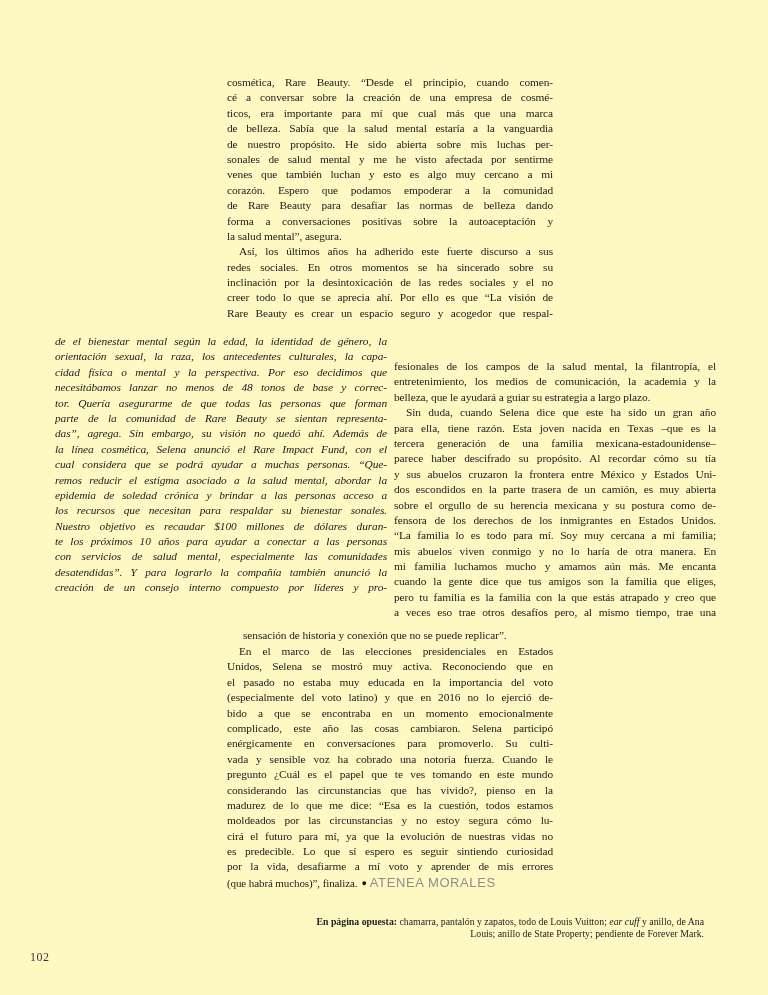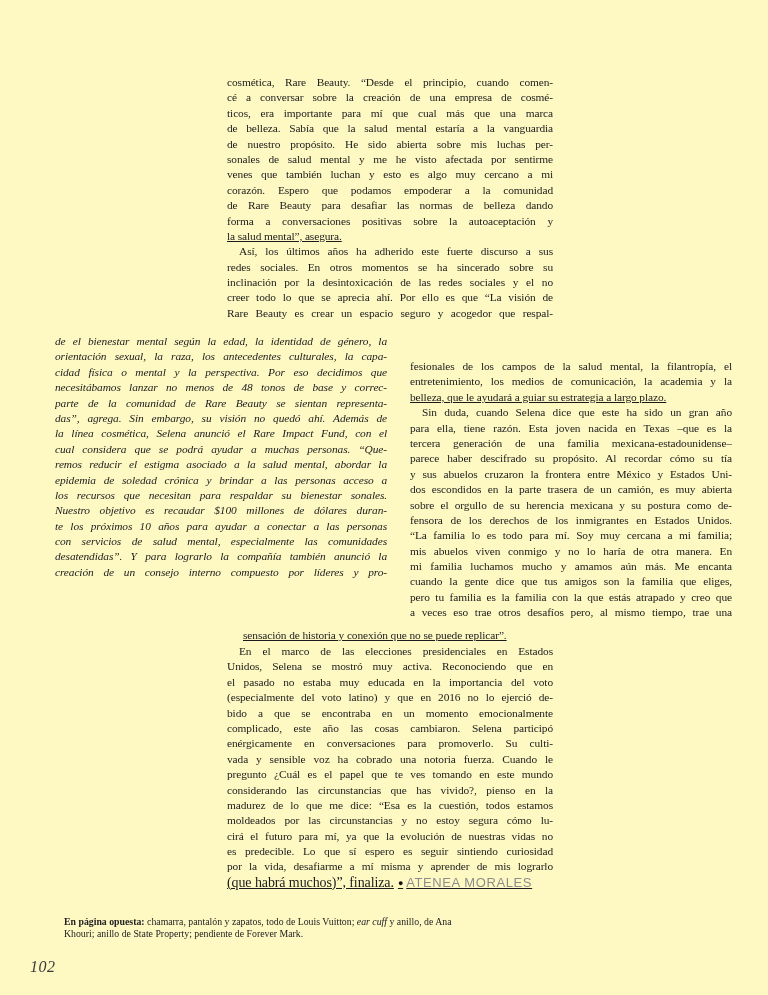--- a/index.html
+++ b/index.html
@@ -8,42 +8,42 @@
     background:#fef9c3; overflow:hidden;
     font-family:"Liberation Serif","DejaVu Serif",serif;
     color:#1b1b1b;
   }
   .col { position:absolute; }
   .line {
     height:15.4px; line-height:15.4px; font-size:11.4px;
     letter-spacing:-0.1px; overflow:hidden;
     text-align:justify; text-align-last:justify;
   }
-  .line.fline { text-align-last:left;text-decoration:underline; }
+  .line.fline { text-align-last:left; }
   .line.indent { text-indent:12px; }
   #col-top    { left:227px; top:75px;  width:326px; }
   #col-left   { left:55px;  top:334px; width:332px;font-style:italic; }
-  #col-right  { left:394px; top:359px; width:322px;margin-left:16px; }
+  #col-right  { left:394px; top:359px; width:322px; }
   #col-bridge { left:227px; top:628px; width:340px;margin-left:16px; }
   #col-bottom { left:227px; top:644px; width:326px; }
-  .closing { font-size:14px; }
+  .closing { font-size:11px; }
   .bullet  { color:#111111; font-size:9px; margin:0 3px 0 4px; vertical-align:1px; }
   .author  {
     font-family:"Liberation Sans","DejaVu Sans",sans-serif;
     color:#8d8d8d; font-size:13px; letter-spacing:0.6px;
   }
   #caption {
     position:absolute; left:64px; top:916px; width:640px;
-    text-align:left; font-size:9.8px; line-height:11.8px; color:#222222;
+    text-align:right; font-size:9.8px; line-height:11.8px; color:#222222;
   }
   #caption b { font-weight:bold; }
   #caption i { font-style:italic; }
   #page-number {
     position:absolute; left:30px; top:950px;
-    font-style:italic; font-size:16px; color:#3a3a3a; letter-spacing:0.5px;margin-top:8px;
+    font-size:12px; color:#3a3a3a; letter-spacing:0.5px;
   }
 </style>
 </head>
 <body>
 
 <div id="page">
 
   <div class="col" id="col-top">
       <div class="line">cosmética, Rare Beauty. “Desde el principio, cuando comen-</div>
       <div class="line">cé a conversar sobre la creación de una empresa de cosmé-</div>
@@ -60,20 +60,21 @@
       <div class="line">redes sociales. En otros momentos se ha sincerado sobre su</div>
       <div class="line">inclinación por la desintoxicación de las redes sociales y el no</div>
       <div class="line">creer todo lo que se aprecia ahí. Por ello es que “La visión de</div>
       <div class="line">Rare Beauty es crear un espacio seguro y acogedor que respal-</div>
     </div>
   <div class="col" id="col-left">
       <div class="line">de el bienestar mental según la edad, la identidad de género, la</div>
       <div class="line">orientación sexual, la raza, los antecedentes culturales, la capa-</div>
       <div class="line">cidad física o mental y la perspectiva. Por eso decidimos que</div>
       <div class="line">necesitábamos lanzar no menos de 48 tonos de base y correc-</div>
+      <div class="line">tor. Quería asegurarme de que todas las personas que forman</div>
       <div class="line">parte de la comunidad de Rare Beauty se sientan representa-</div>
       <div class="line">das”, agrega. Sin embargo, su visión no quedó ahí. Además de</div>
       <div class="line">la línea cosmética, Selena anunció el Rare Impact Fund, con el</div>
       <div class="line">cual considera que se podrá ayudar a muchas personas. “Que-</div>
       <div class="line">remos reducir el estigma asociado a la salud mental, abordar la</div>
       <div class="line">epidemia de soledad crónica y brindar a las personas acceso a</div>
       <div class="line">los recursos que necesitan para respaldar su bienestar sonales.</div>
       <div class="line">Nuestro objetivo es recaudar $100 millones de dólares duran-</div>
       <div class="line">te los próximos 10 años para ayudar a conectar a las personas</div>
       <div class="line">con servicios de salud mental, especialmente las comunidades</div>
@@ -112,27 +113,27 @@
         <div class="line">bido a que se encontraba en un momento emocionalmente</div>
         <div class="line">complicado, este año las cosas cambiaron. Selena participó</div>
         <div class="line">enérgicamente en conversaciones para promoverlo. Su culti-</div>
         <div class="line">vada y sensible voz ha cobrado una notoria fuerza. Cuando le</div>
         <div class="line">pregunto ¿Cuál es el papel que te ves tomando en este mundo</div>
         <div class="line">considerando las circunstancias que has vivido?, pienso en la</div>
         <div class="line">madurez de lo que me dice: “Esa es la cuestión, todos estamos</div>
         <div class="line">moldeados por las circunstancias y no estoy segura cómo lu-</div>
         <div class="line">cirá el futuro para mí, ya que la evolución de nuestras vidas no</div>
         <div class="line">es predecible. Lo que sí espero es seguir sintiendo curiosidad</div>
-        <div class="line">por la vida, desafiarme a mí misma y aprender de mis lograrlo</div>
+        <div class="line">por la vida, desafiarme a mí voto y aprender de mis errores</div>
       </div>
     <div class="line fline">
       <span class="closing">(que habrá muchos)”, finaliza.</span><span class="bullet">●</span><span class="author">ATENEA MORALES</span>
     </div>
   </div>
 
   <div id="caption">
     <div><b>En página opuesta: </b><span>chamarra, pantalón y zapatos, todo de Louis Vuitton; </span><i>ear cuff</i><span> y anillo, de Ana</span></div>
-    <div><span>Khouri; anillo de State Property; pendiente de Forever Mark.</span></div>
+    <div><span>Louis; anillo de State Property; pendiente de Forever Mark.</span></div>
   </div>
 
   <div id="page-number">102</div>
 
 </div>
 
 </body></html>

